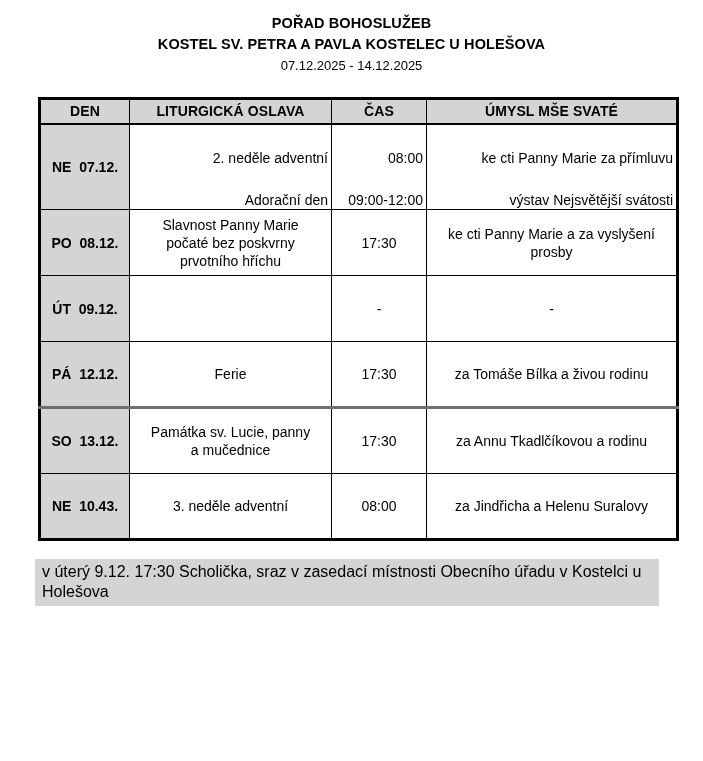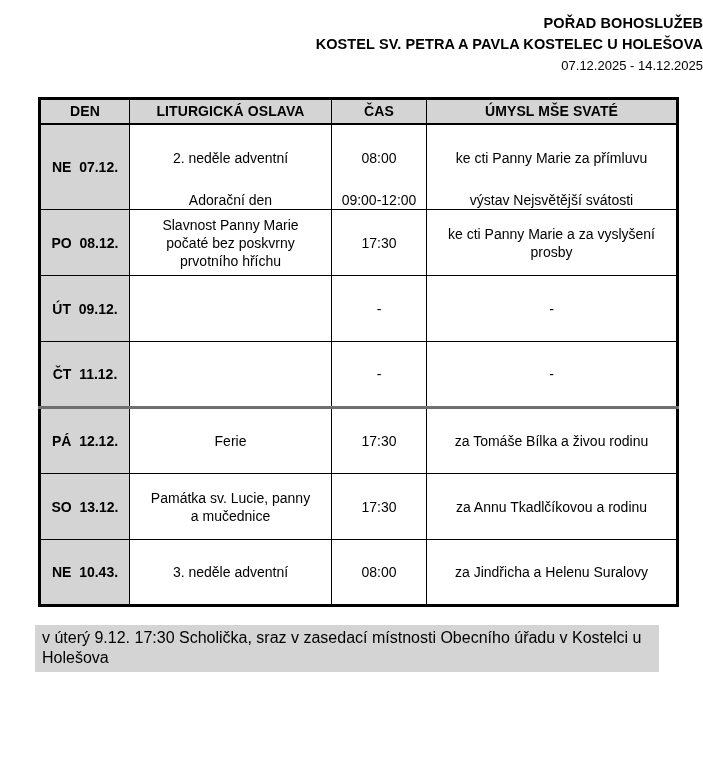--- a/index.html
+++ b/index.html
@@ -11,21 +11,21 @@
   }
   .page {
     position: relative;
     width: 703px;
     height: 761px;
     background: #ffffff;
     overflow: hidden;
   }
   .doc-header {
     padding-top: 13px;
-    text-align: right;
+    text-align: center;
   }
   .title-line {
     font-size: 14.5px;
     font-weight: 700;
     line-height: 21px;
     letter-spacing: 0.1px;
   }
   .date-range {
     font-size: 13px;
     font-weight: 400;
@@ -73,21 +73,21 @@
     flex-direction: column;
     justify-content: center;
     height: 100%;
     width: 100%;
   }
   .cell-inner .entry {
     line-height: 18px;
     white-space: pre-line;
     padding: 0 3px;
   }
-  .cell-inner.multi { justify-content: flex-end; }
+  .cell-inner.multi { justify-content: flex-end; align-items: flex-end; }
   .cell-inner.multi .entry:first-child {
     flex: 1 1 auto;
     display: flex;
     align-items: center;
     justify-content: center;
   }
   .cell-inner.multi .entry:last-child { }
   .note {
     width: 624px;
     margin: 18px 0 0 35px;
@@ -179,38 +179,20 @@
               <div class="entry">-</div>
             </div>
           </td>
           <td>
             <div class="cell-inner">
               <div class="entry">-</div>
             </div>
           </td>
         </tr>
         <tr>
-          <td class="day-cell">ČT  11.12.</td>
-          <td>
-            <div class="cell-inner">
-              <div class="entry"></div>
-            </div>
-          </td>
-          <td>
-            <div class="cell-inner">
-              <div class="entry">-</div>
-            </div>
-          </td>
-          <td>
-            <div class="cell-inner">
-              <div class="entry">-</div>
-            </div>
-          </td>
-        </tr>
-        <tr>
           <td class="day-cell">PÁ  12.12.</td>
           <td>
             <div class="cell-inner">
               <div class="entry">Ferie</div>
             </div>
           </td>
           <td>
             <div class="cell-inner">
               <div class="entry">17:30</div>
             </div>

